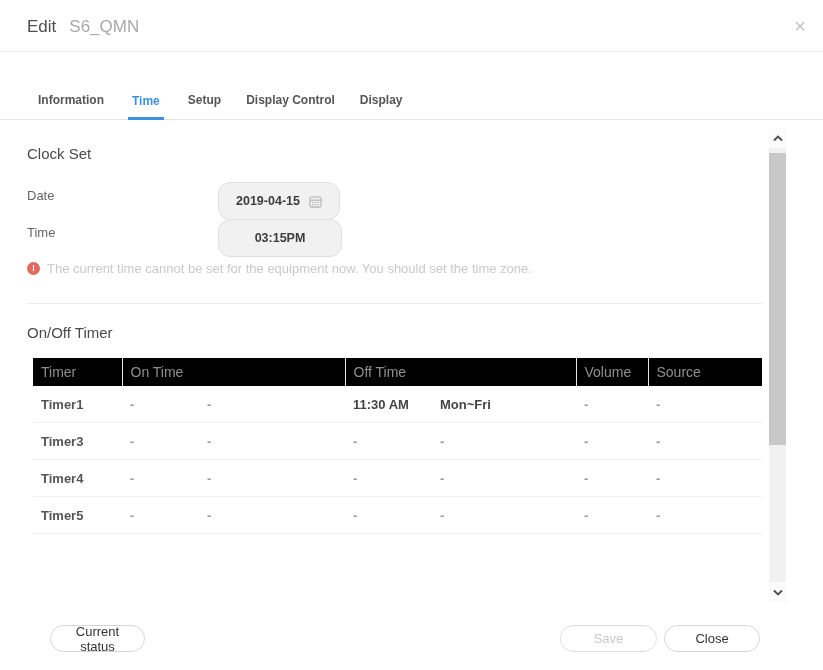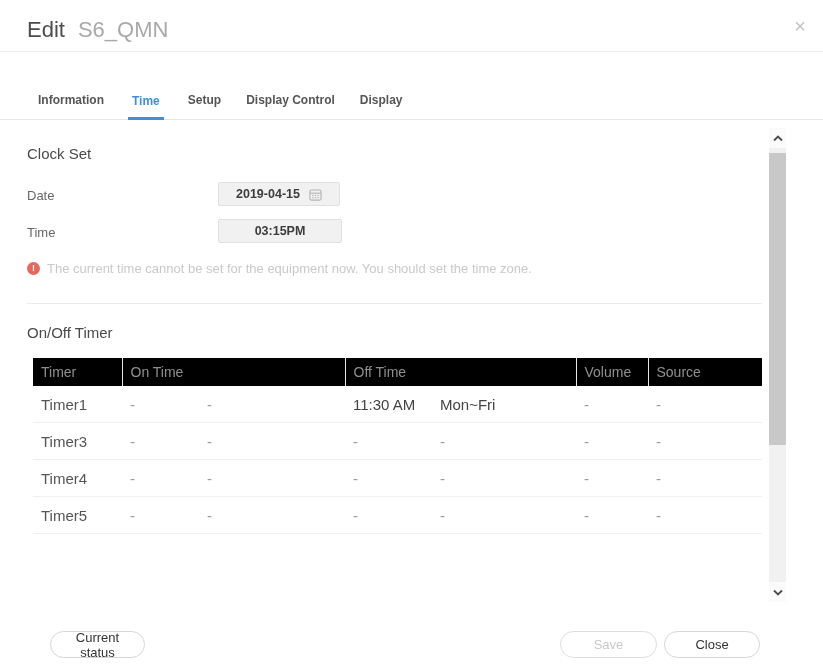--- a/index.html
+++ b/index.html
@@ -3,72 +3,72 @@
 <meta charset="utf-8">
 <style>
   html,body{margin:0;padding:0;}
   body{
     width:823px;height:670px;position:relative;overflow:hidden;
     background:#ffffff;font-family:"Liberation Sans",sans-serif;
   }
   
   .dlg-header{position:absolute;top:0;left:0;width:823px;height:52px;
     border-bottom:1px solid #ececec;box-sizing:border-box;background:#fff;}
-  .dlg-title{position:absolute;left:27px;top:17px;font-size:22px;color:#4d4d4d;}
+  .dlg-title{position:absolute;left:27px;top:17px;font-size:17px;color:#4d4d4d;}
   .dlg-device{margin-left:13px;color:#a9a9a9;}
   .close-btn{position:absolute;right:15px;top:14px;font-size:20px;color:#c2c2c2;
     line-height:1;cursor:pointer;padding:2px;}
   
   .tabs{position:absolute;left:0;top:88px;width:823px;height:32px;
     border-bottom:1px solid #e6e6e6;box-sizing:border-box;
     display:flex;align-items:flex-end;padding-left:37px;gap:23px;}
   .tab{font-size:12px;color:#555;padding:0 1px 12px 1px;cursor:pointer;white-space:nowrap;font-weight:bold;}
   .tab.active{color:#3d8fe4;border-bottom:3px solid #3d8fe4;padding:0 4px 9px 4px;margin-bottom:-1px;}
   
   .scroll-area{position:absolute;left:0;top:128px;width:786px;height:474px;overflow:hidden;}
   .section-heading{position:absolute;left:27px;font-size:15px;color:#4a4a4a;}
   #clock-set-heading{top:17px;}
   #timer-heading{top:196px;}
   .form-label{position:absolute;left:27px;font-size:13px;color:#666;}
   #date-label{top:60px;}
   #time-label{top:97px;}
-  .field-btn{position:absolute;left:218px;height:24px;background:#f1f1f1;
-    border:1px solid #e0e0e0;border-radius:2px;box-sizing:border-box;
+  .field-btn{position:absolute;left:218px;height:38px;background:#f1f1f1;
+    border:1px solid #e0e0e0;border-radius:12px;box-sizing:border-box;
     display:flex;align-items:center;justify-content:center;gap:9px;
     font-size:12.5px;color:#3c3c3c;font-weight:bold;cursor:pointer;}
   #date-btn{top:54px;width:122px;}
   #time-btn{top:91px;width:124px;}
   .warning{position:absolute;left:27px;top:133px;display:flex;align-items:center;
     gap:7px;font-size:13px;color:#c9c9c9;}
   .warn-icon{width:13px;height:13px;min-width:13px;border-radius:50%;background:#e4685d;
     color:#fff;font-size:9px;font-weight:bold;display:flex;align-items:center;
     justify-content:center;line-height:1;}
   .divider{position:absolute;left:27px;top:175px;width:735px;height:1px;background:#ebebeb;}
   
   .timer-table{position:absolute;left:33px;top:230px;width:729px;
     border-collapse:collapse;table-layout:fixed;}
   .timer-table th{height:28px;background:#000000;color:#8f8f8f;font-weight:normal;
     font-size:14px;text-align:left;padding:0 0 0 8px;border-left:1px solid #e8e8e8;}
   .timer-table th:first-child{border-left:none;}
-  .timer-table td{height:36px;font-size:15px;color:#555;padding:0 0 0 8px;
-    border-bottom:1px solid #f0f0f0;background:#fff;}
+  .timer-table td{height:36px;font-size:13px;color:#555;padding:0 0 0 8px;
+    border-bottom:1px solid #f0f0f0;background:#fff;font-weight:bold;}
   .timer-table td.muted{color:#9a9a9a;}
   .timer-table td.val{color:#444;}
   
   .scrollbar{position:absolute;left:769px;top:128px;width:17px;height:474px;background:#f1f1f1;}
   .sb-btn{position:absolute;left:0;width:17px;height:20px;background:#fbfbfb;
     display:flex;align-items:center;justify-content:center;cursor:pointer;}
   .sb-up{top:0;}
   .sb-down{bottom:0;}
   .sb-thumb{position:absolute;left:0;top:25px;width:17px;height:292px;background:#c8c8c8;cursor:pointer;}
   
   .pill-btn{position:absolute;top:625px;height:27px;border-radius:14px;background:#fff;
     border:1px solid #d6d6d6;box-sizing:border-box;font-size:13px;
     display:flex;align-items:center;justify-content:center;cursor:pointer;
-    font-family:inherit;margin-top:6px;}
+    font-family:inherit;}
   #current-status-btn{left:50px;width:95px;color:#333;}
   #save-btn{left:560px;width:97px;color:#c9c9c9;border-color:#dedede;}
   #close-action-btn{left:664px;width:96px;color:#333;}
 </style>
 </head>
 <body>
 
 <div class="dlg-header">
   <div class="dlg-title">
     <span>Edit</span><span class="dlg-device">S6_QMN</span>

